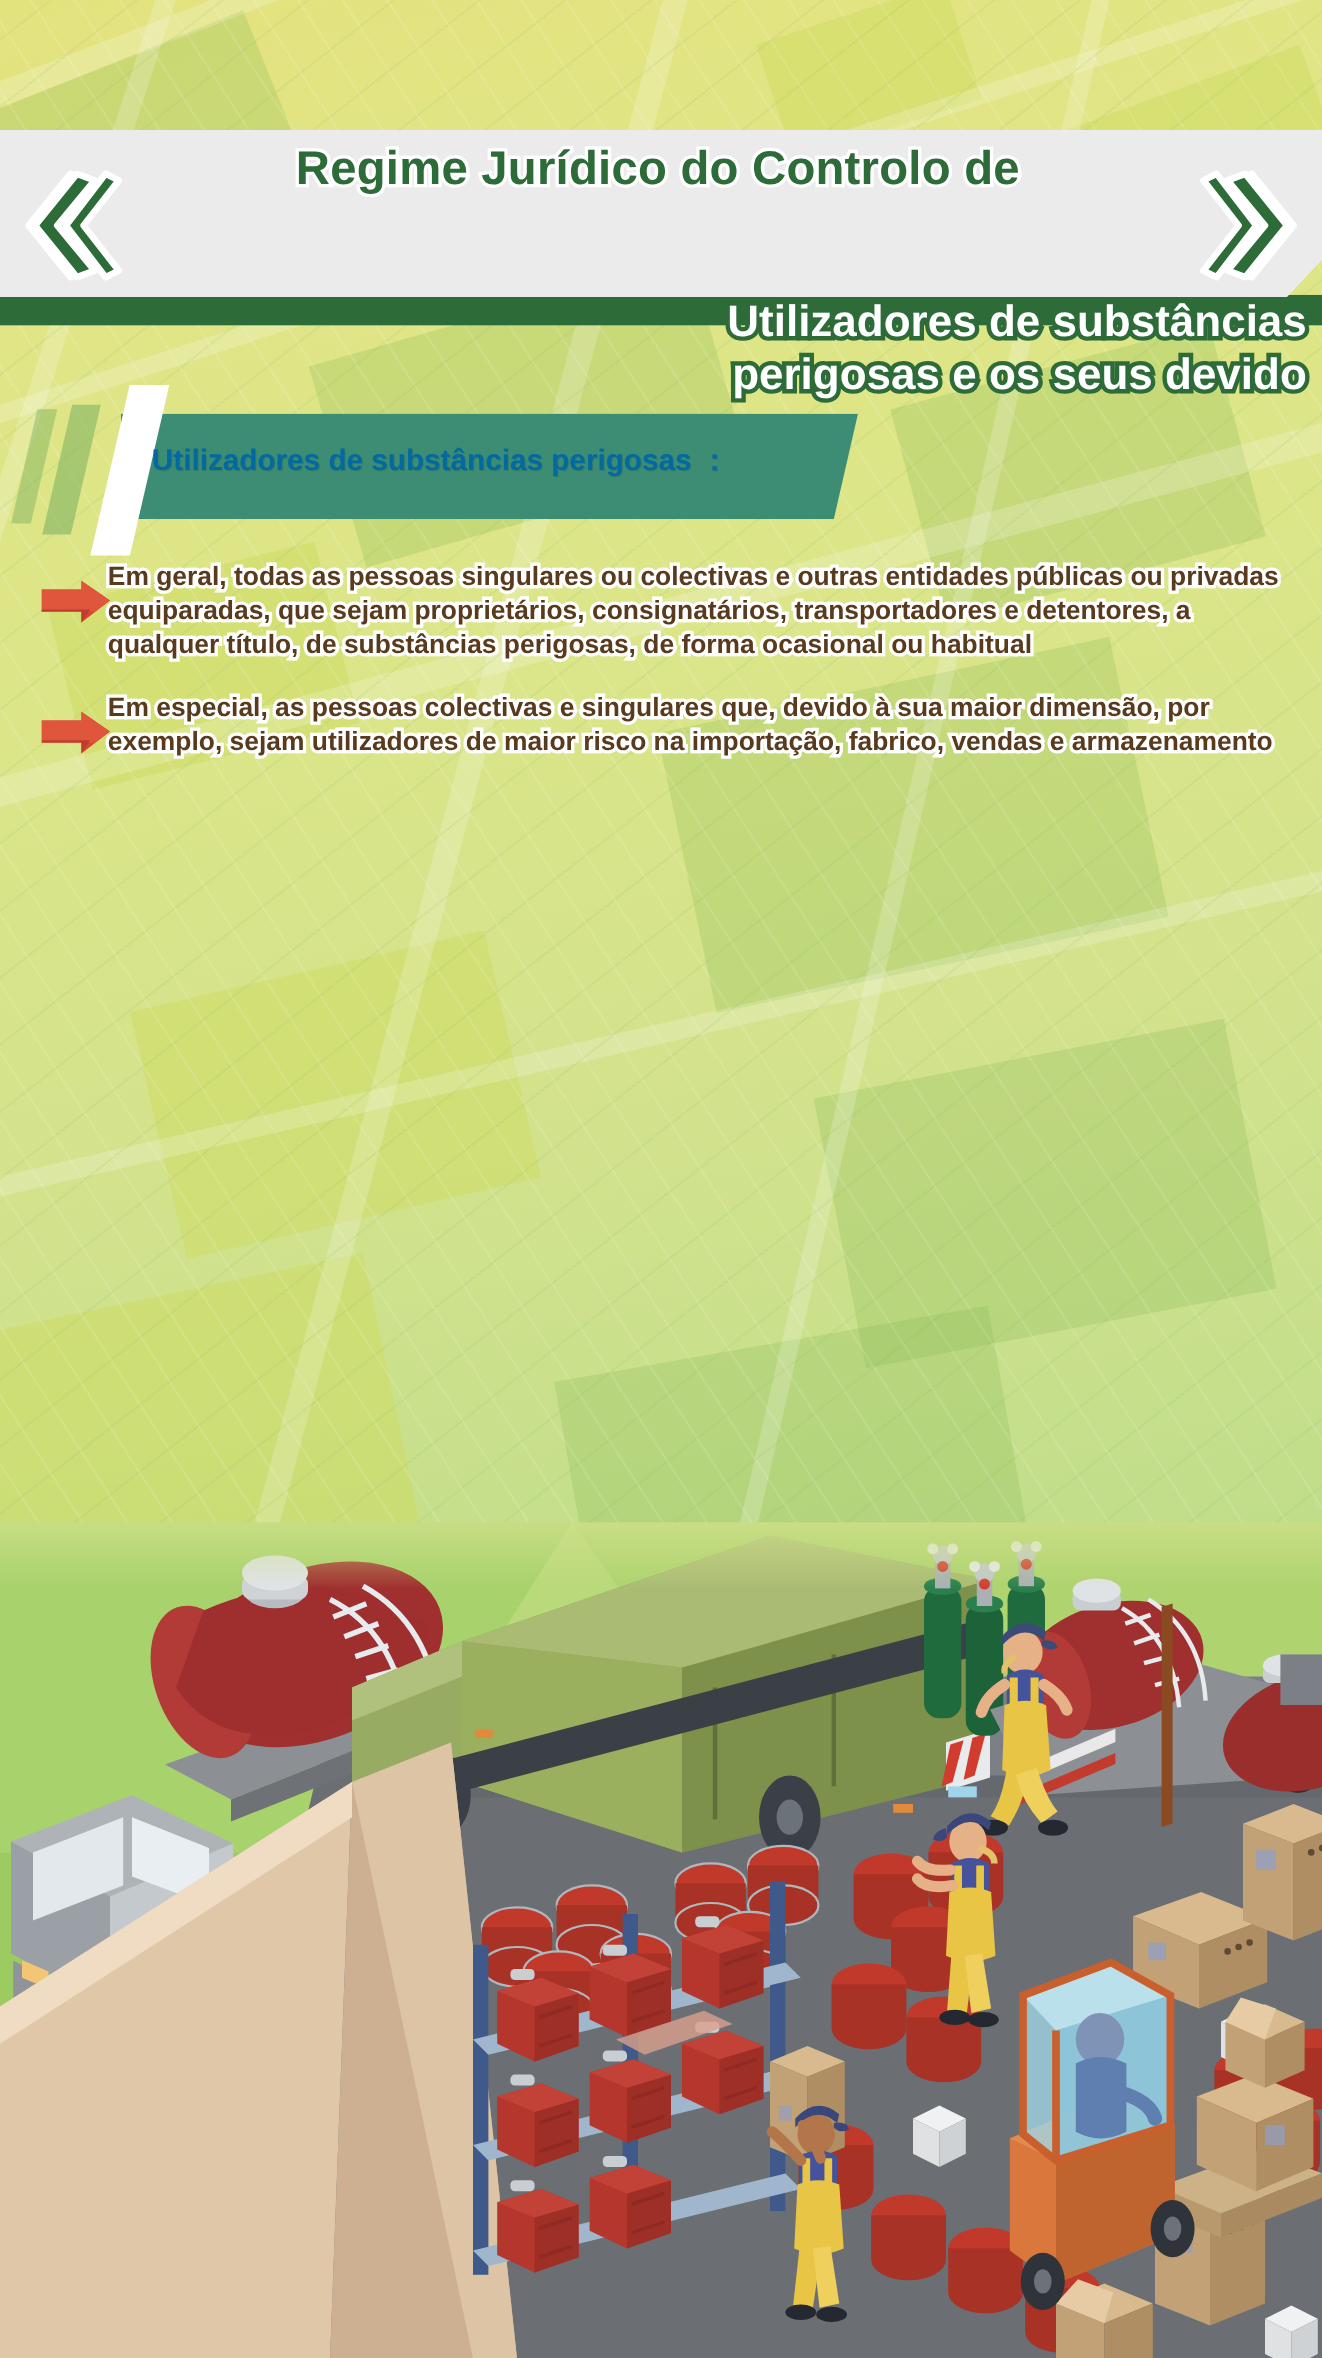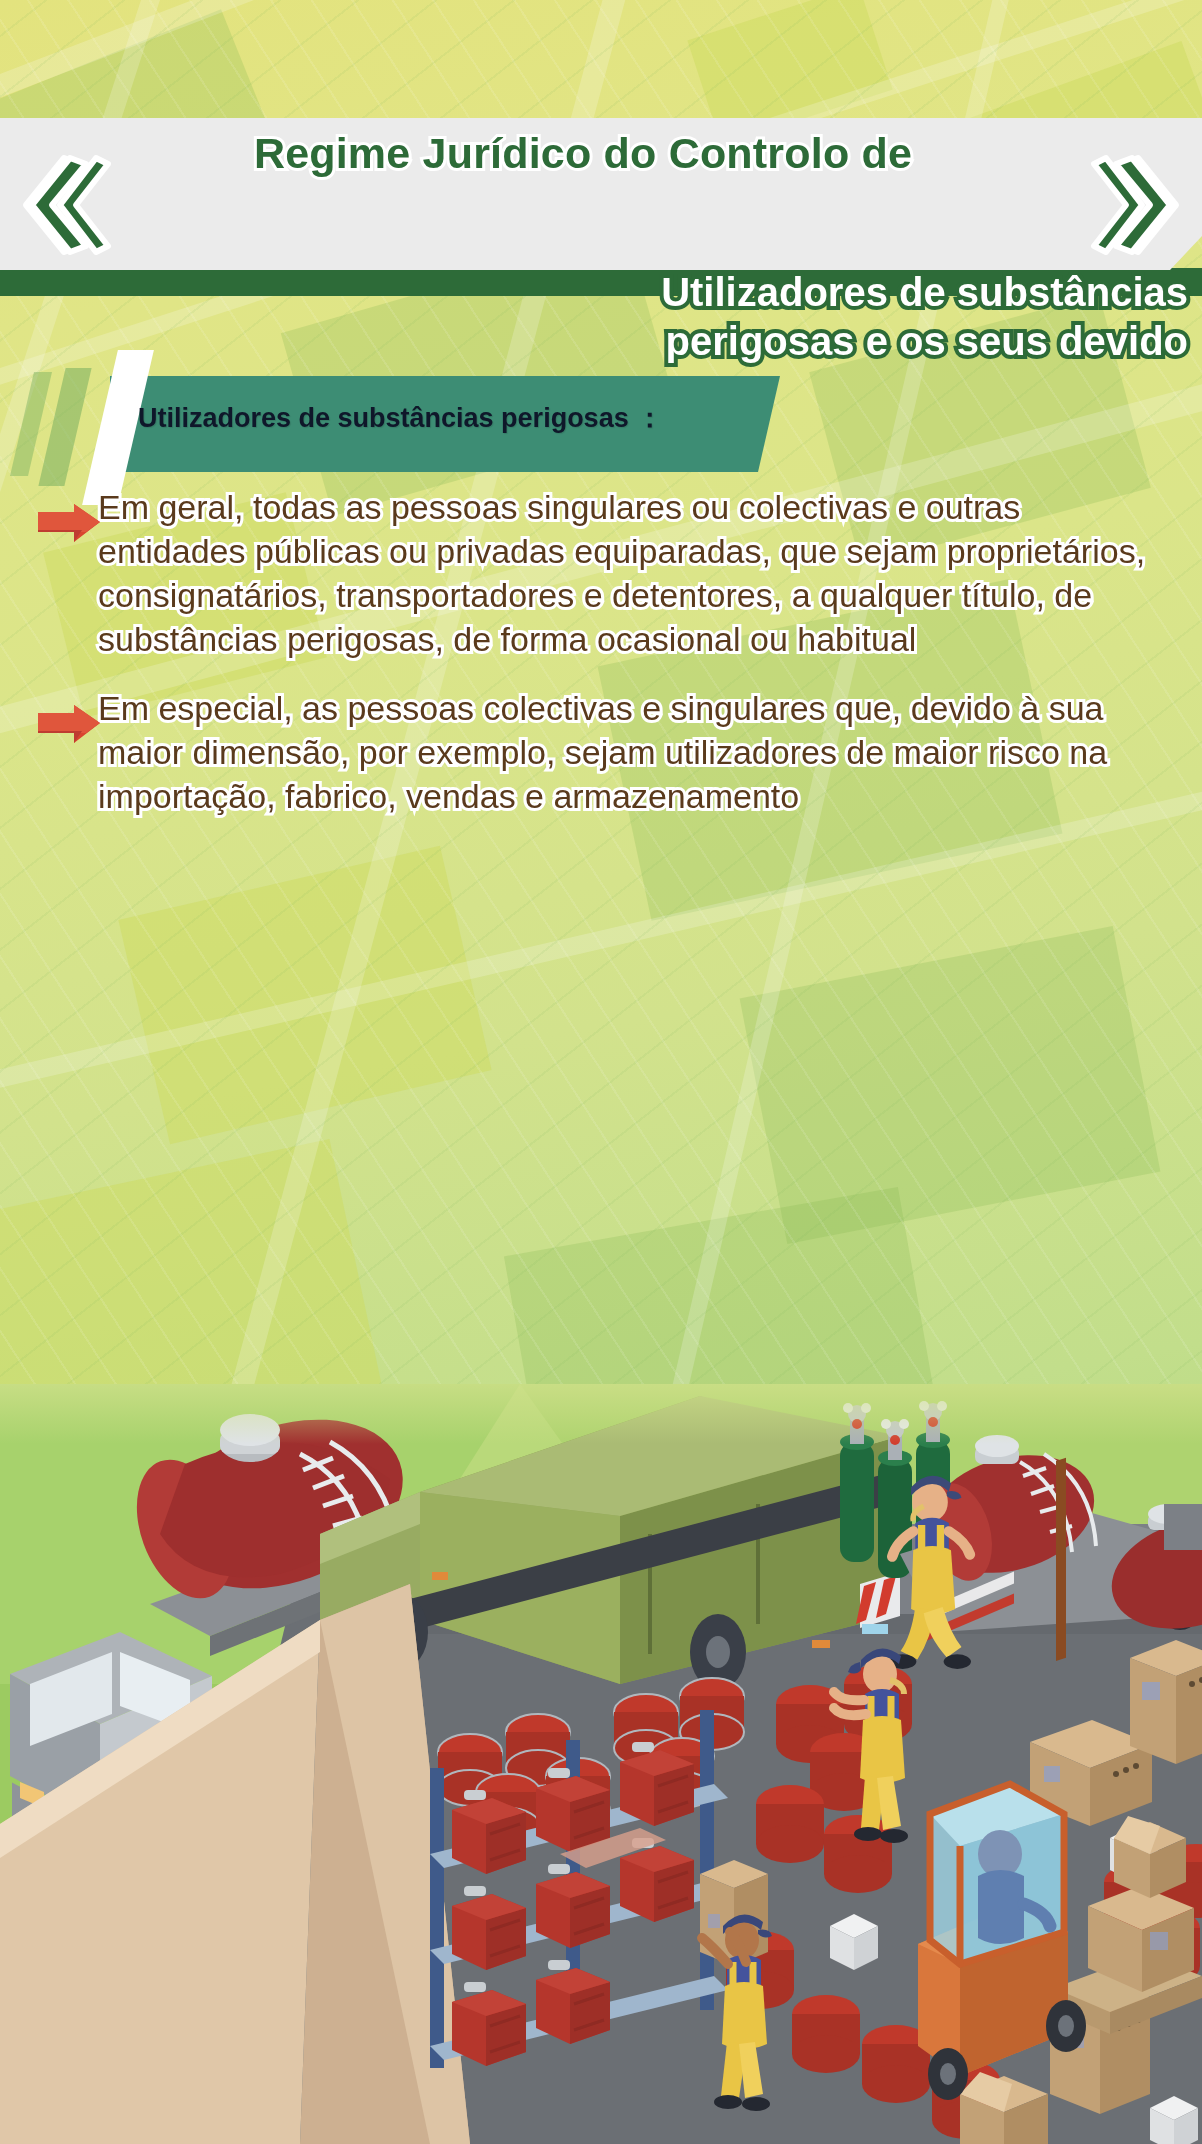--- a/index.html
+++ b/index.html
@@ -44,21 +44,21 @@
     clip-path:polygon(0 0, 1202px 0, 1202px 118px, 1170px 152px, 0 152px);
     z-index:5;
   }
   .header-underline {
     position:absolute; left:0; top:268px; width:1202px; height:28px;
     background:#2d6b38;
     clip-path:polygon(0 0, 1202px 0, 1202px 28px, 0 28px);
     z-index:4;
   }
   .title-text {
-    position:absolute; left:103px; top:126px; width:960px;
+    position:absolute; left:118px; top:126px; width:960px;
     text-align:center;
     font-size:43px; font-weight:bold; line-height:1.28;
     color:#2d6b38;
     letter-spacing:.2px;
     -webkit-text-stroke:6px #ffffff;
     paint-order:stroke fill;
     z-index:7;
   }
   .chev-wrap { position:absolute; z-index:8; }
 
@@ -75,21 +75,21 @@
 
   
   .subbanner {
     position:absolute; left:110px; top:376px; width:670px; height:96px;
     background:#3d8d74;
     clip-path:polygon(0 0, 670px 0, 648px 96px, 0 96px);
     z-index:6;
   }
   .subbanner-label {
     position:absolute; left:138px; top:400px; width:620px;
-    font-size:27px; font-weight:bold; color:#0f172a;
+    font-size:27px; font-weight:bold; color:#0369a1;
     z-index:8;
     text-shadow:1px 1px 1px rgba(0,0,0,.12);
   }
   .slash-white {
     position:absolute; left:100px; top:350px;
     width:36px; height:155px; background:#ffffff;
     transform:skewX(-13deg);
     z-index:7;
   }
   .slash-g1 {
@@ -104,25 +104,26 @@
   }
 
   
   .body-area { position:absolute; left:0; top:486px; width:1202px; z-index:10; }
   .bullet-row { position:relative; padding-left:98px; margin-bottom:26px; }
   .arrow-ico {
     position:absolute; left:36px; top:16px;
     width:66px; height:46px;
   }
   .bullet-text {
-    font-size:34px; font-weight:normal; line-height:1.29;
+    font-size:24px; font-weight:bold; line-height:1.29;
     color:#5a3a1c;
     -webkit-text-stroke:6px #ffffff;
     paint-order:stroke fill;
     padding-right:30px;
+    margin-top:24px;
   }
 
   
   .illus { position:absolute; left:0; top:1384px; width:1202px; height:760px; z-index:12; }
   .illus-fade {
     position:absolute; left:0; top:0; width:1202px; height:60px;
     background:linear-gradient(to bottom, rgba(210,225,140,.75), rgba(210,225,140,0));
     z-index:30; pointer-events:none;
   }
 </style>

